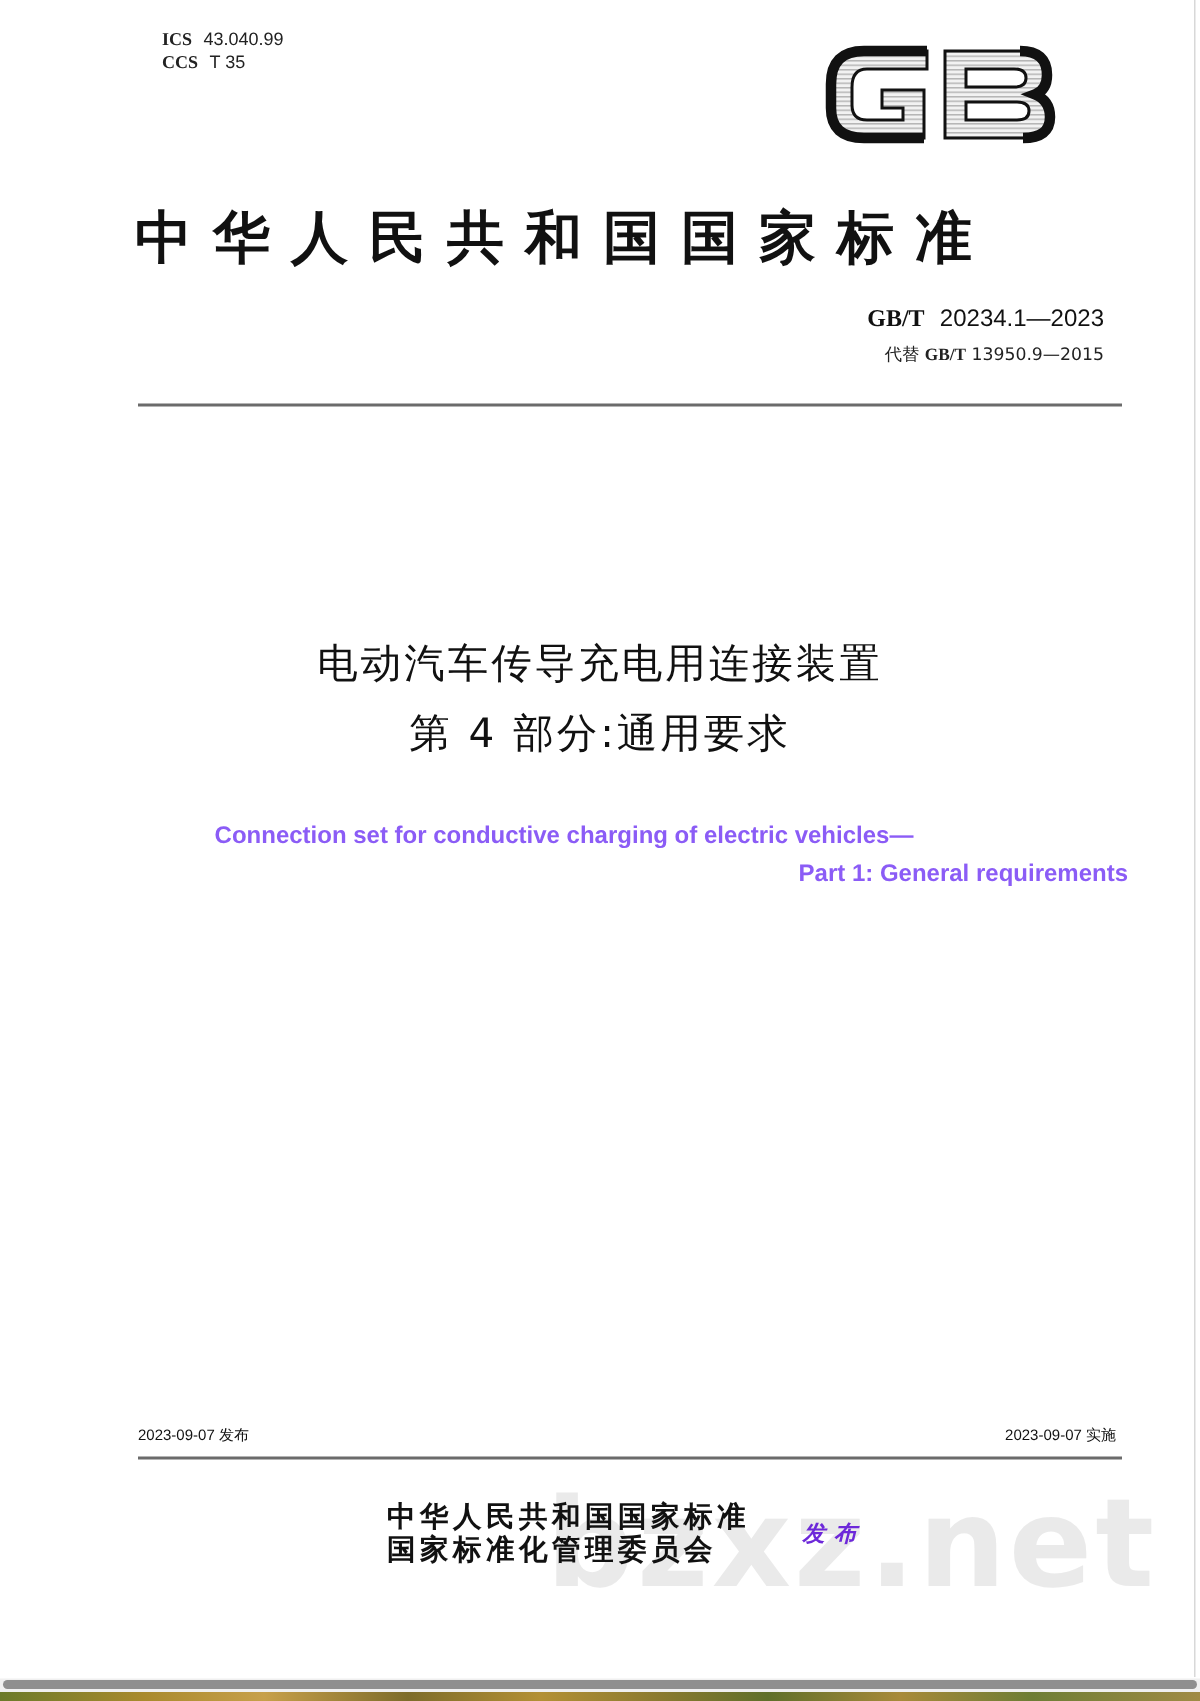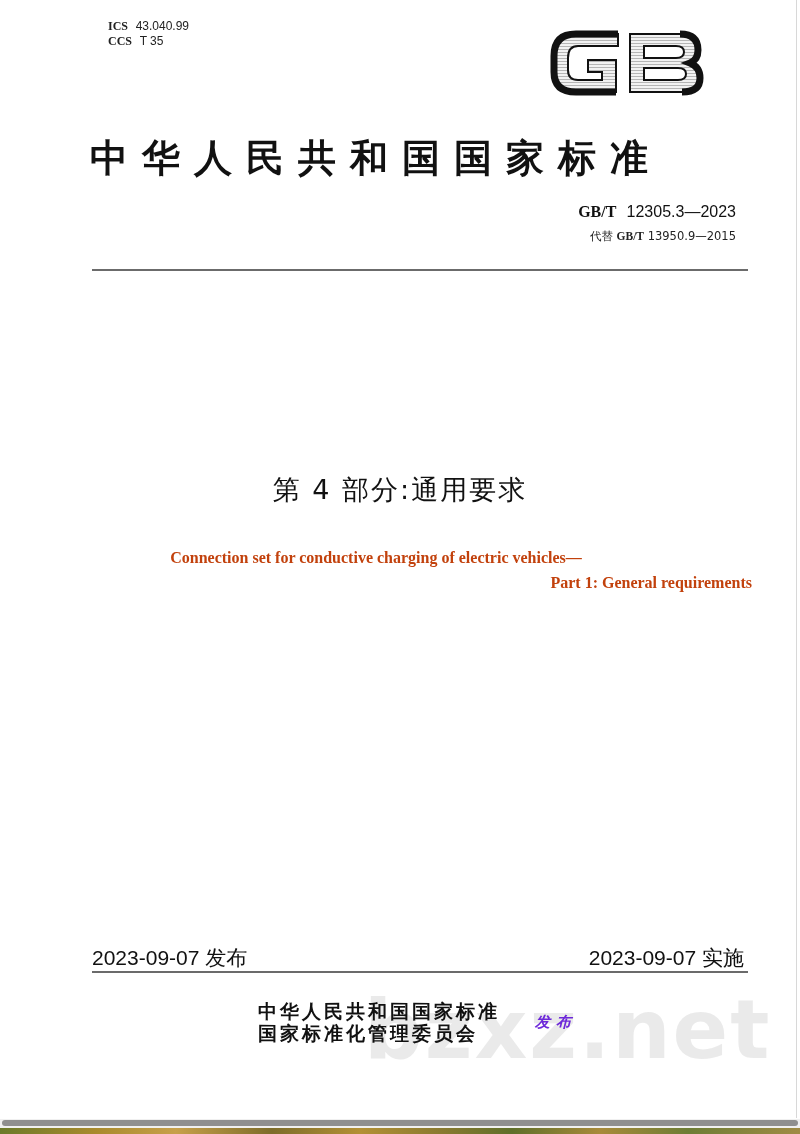--- a/index.html
+++ b/index.html
@@ -46,27 +46,27 @@
     .rule.bottom { top: 971px; }
     .cn-title {
       position: absolute; left: 0; width: 800px; text-align: center;
       font-family: "DejaVu Sans", sans-serif; font-size: 27px; line-height: 38px;
       letter-spacing: 2px; color: #111;
     }
     .cn-title.l1 { top: 424px; }
     .cn-title.l2 { top: 471px; }
     .en-title {
       position: absolute; left: 0; width: 752px; text-align: center;
-      font-family: Liberation Serif, serif; font-weight: bold;
-      font-size: 16px; line-height: 25px; color: #c2410c;
+      font-family: Liberation Sans, sans-serif; font-weight: bold;
+      font-size: 16px; line-height: 25px; color: #8b5cf6;
     }
     .en-title.l1 { top: 545px; }
     .en-title.l2 { top: 570px; text-align: right; }
     .date {
-      position: absolute; top: 948px; font-size: 21px; line-height: 20px; color: #111;
+      position: absolute; top: 948px; font-size: 10px; line-height: 20px; color: #111;
       font-family: "Liberation Sans", sans-serif;
     }
     .date.left { left: 92px; }
     .date.right { right: 52px; }
     .issuer {
       position: absolute; left: 258px; top: 1000px;
       font-family: "DejaVu Serif", serif; font-weight: bold;
       font-size: 19px; line-height: 22px; letter-spacing: 3px; color: #111;
     }
     .issuer-action {
@@ -123,31 +123,32 @@
     <path d="M82 6 H132 Q150 6 150 22 Q150 32 142 35 Q152 39 152 50 Q152 64 134 64 H82 Z" fill="url(#hatch)" stroke="#111" stroke-width="2"></path>
     <path d="M96 18 H128 Q136 18 136 24 Q136 30 128 30 H96 Z" fill="#fff" stroke="#111" stroke-width="2"></path>
     <path d="M96 40 H130 Q138 40 138 46 Q138 52 130 52 H96 Z" fill="#fff" stroke="#111" stroke-width="2"></path>
     <path d="M132 6 Q150 6 150 22 Q150 32 142 35 Q152 39 152 50 Q152 64 134 64" fill="none" stroke="#111" stroke-width="7"></path>
   </svg>
 
   <div class="main-title">中华人民共和国国家标准</div>
 
   <div class="std-no">
     <span class="gbt">GB/T</span>&nbsp;
-    <span class="num">12305.3—2023</span>
+    <span class="num">20234.1—2023</span>
   </div>
 
   <div class="replace">
     <span>代替</span>
     <span class="gbt">GB/T</span>
     <span class="num">13950.9—2015</span>
   </div>
 
   <div class="rule top"></div>
 
+  <div class="cn-title l1">电动汽车传导充电用连接装置</div>
   <div class="cn-title l2">第 4 部分:通用要求</div>
 
   <div class="en-title l1">Connection set for conductive charging of electric vehicles—</div>
   <div class="en-title l2">Part 1: General requirements</div>
 
   <div class="date left">2023-09-07 发布</div>
   <div class="date right">2023-09-07 实施</div>
 
   <div class="rule bottom"></div>
 

